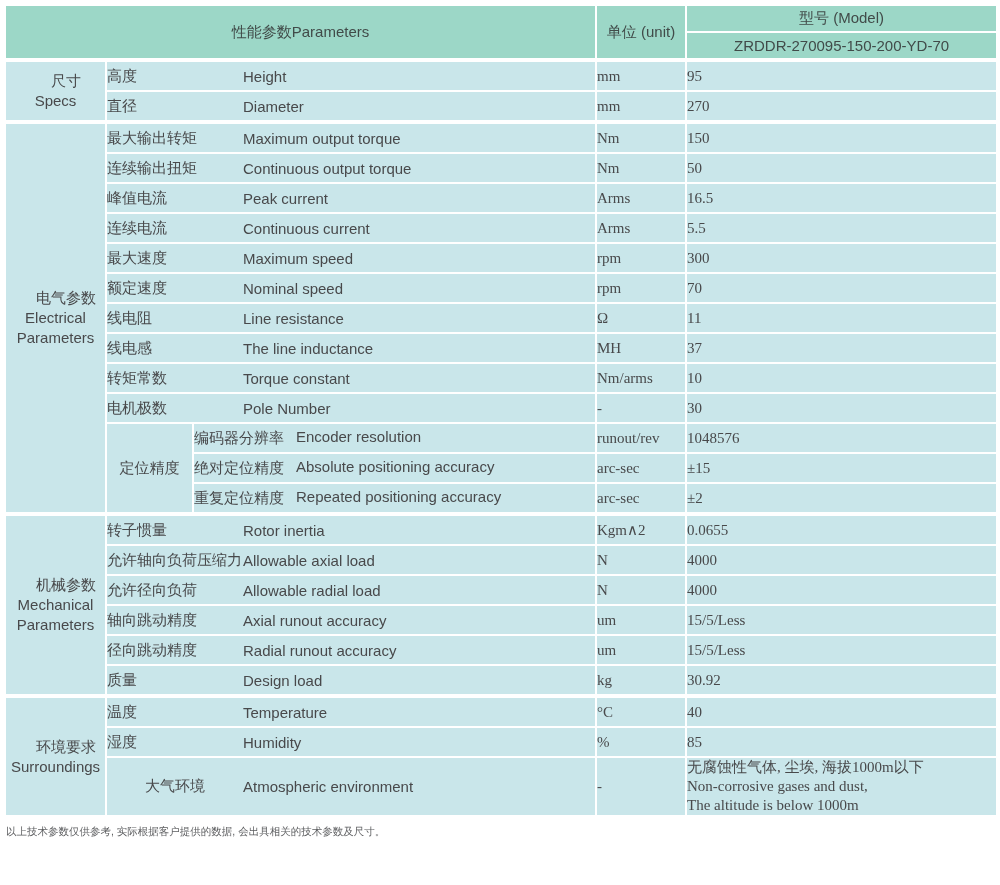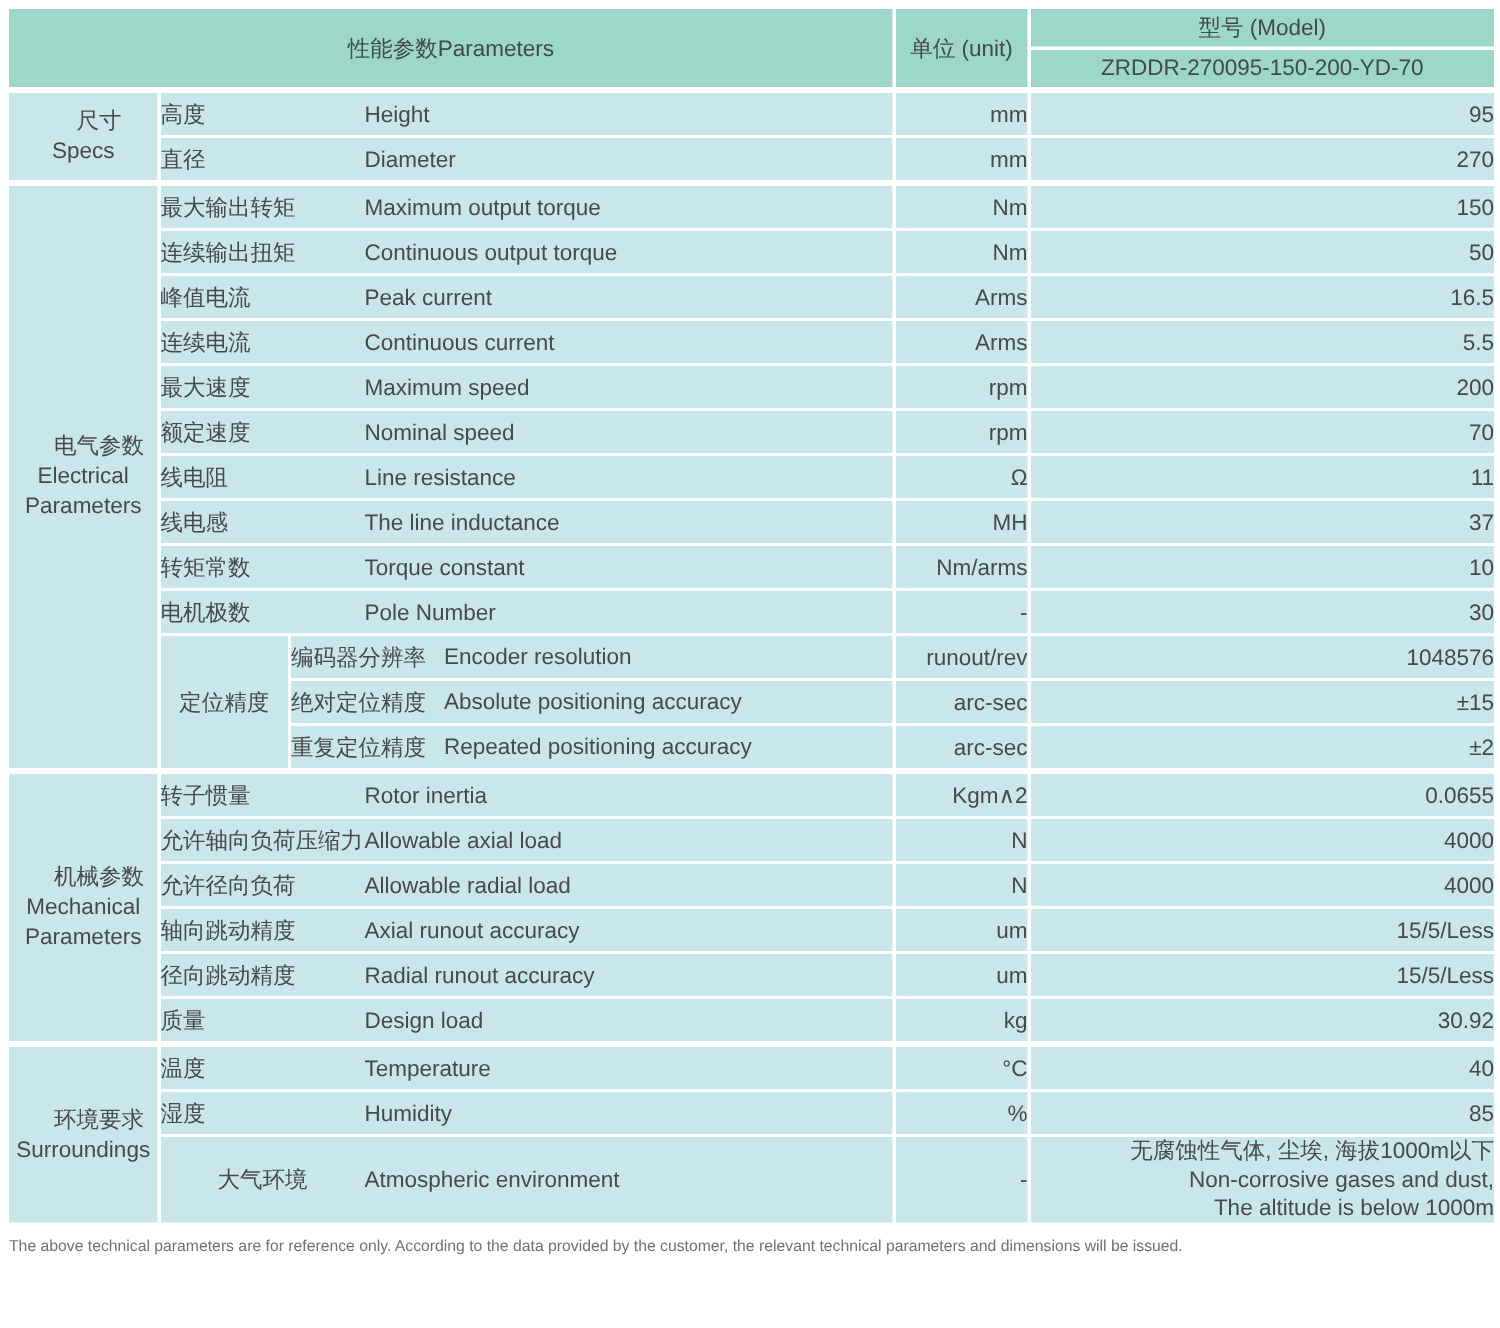--- a/index.html
+++ b/index.html
@@ -38,21 +38,21 @@
   }
   td.section .zh{display:block;margin-left:21px;}
   td.section .en{display:block;}
   td.group{text-align:center;}
   td.label{text-align:left;padding-left:46px;}
   td.label .zh{display:inline-block;width:136px;vertical-align:middle;}
   td.label .en{display:inline-block;vertical-align:middle;}
   td.sublabel{text-align:left;padding-left:5px;}
   td.sublabel .zh{display:inline-block;width:102px;vertical-align:middle;}
   td.label.centerzh .zh{text-align:center;}
-  td.unit,td.value{text-align:right;}
+  td.unit,td.value{text-align:left;font-family:Liberation Serif, serif;}
   td.bigrow{height:76px;margin-top:28px;}
   .value-multi{white-space:pre-line;line-height:19px;}
   .notes{padding:7px 2px 0 2px;}
   .notes .zh{font-size:10.5px;color:#5d5e60;line-height:15px;}
   .notes .en{font-size:10.5px;color:#707173;line-height:15px;}
 </style>
 </head>
 <body>
 
 <div class="sheet">
@@ -125,21 +125,21 @@
         <span class="zh">连续电流</span><span class="en">Continuous current</span>
       </td>
       <td class="unit">Arms</td>
       <td class="value">5.5</td>
     </tr>
     <tr>
       <td class="label" colspan="3">
         <span class="zh">最大速度</span><span class="en">Maximum speed</span>
       </td>
       <td class="unit">rpm</td>
-      <td class="value">200</td>
+      <td class="value">300</td>
     </tr>
     <tr>
       <td class="label" colspan="3">
         <span class="zh">额定速度</span><span class="en">Nominal speed</span>
       </td>
       <td class="unit">rpm</td>
       <td class="value">70</td>
     </tr>
     <tr>
       <td class="label" colspan="3">
@@ -264,15 +264,15 @@
       </td>
       <td class="unit bigrow">-</td>
       <td class="value bigrow value-multi">无腐蚀性气体, 尘埃, 海拔1000m以下
 Non-corrosive gases and dust,
 The altitude is below 1000m</td>
     </tr>
   </tbody>
     </table>
 
   <div class="notes">
-    <div class="en">The above technical parameters are for reference only. According to the data provided by the customer, the relevant technical parameters and dimensions will be issued.</div>
+    <div class="zh">以上技术参数仅供参考, 实际根据客户提供的数据, 会出具相关的技术参数及尺寸。</div>
   </div>
 </div>
 
 </body></html>

